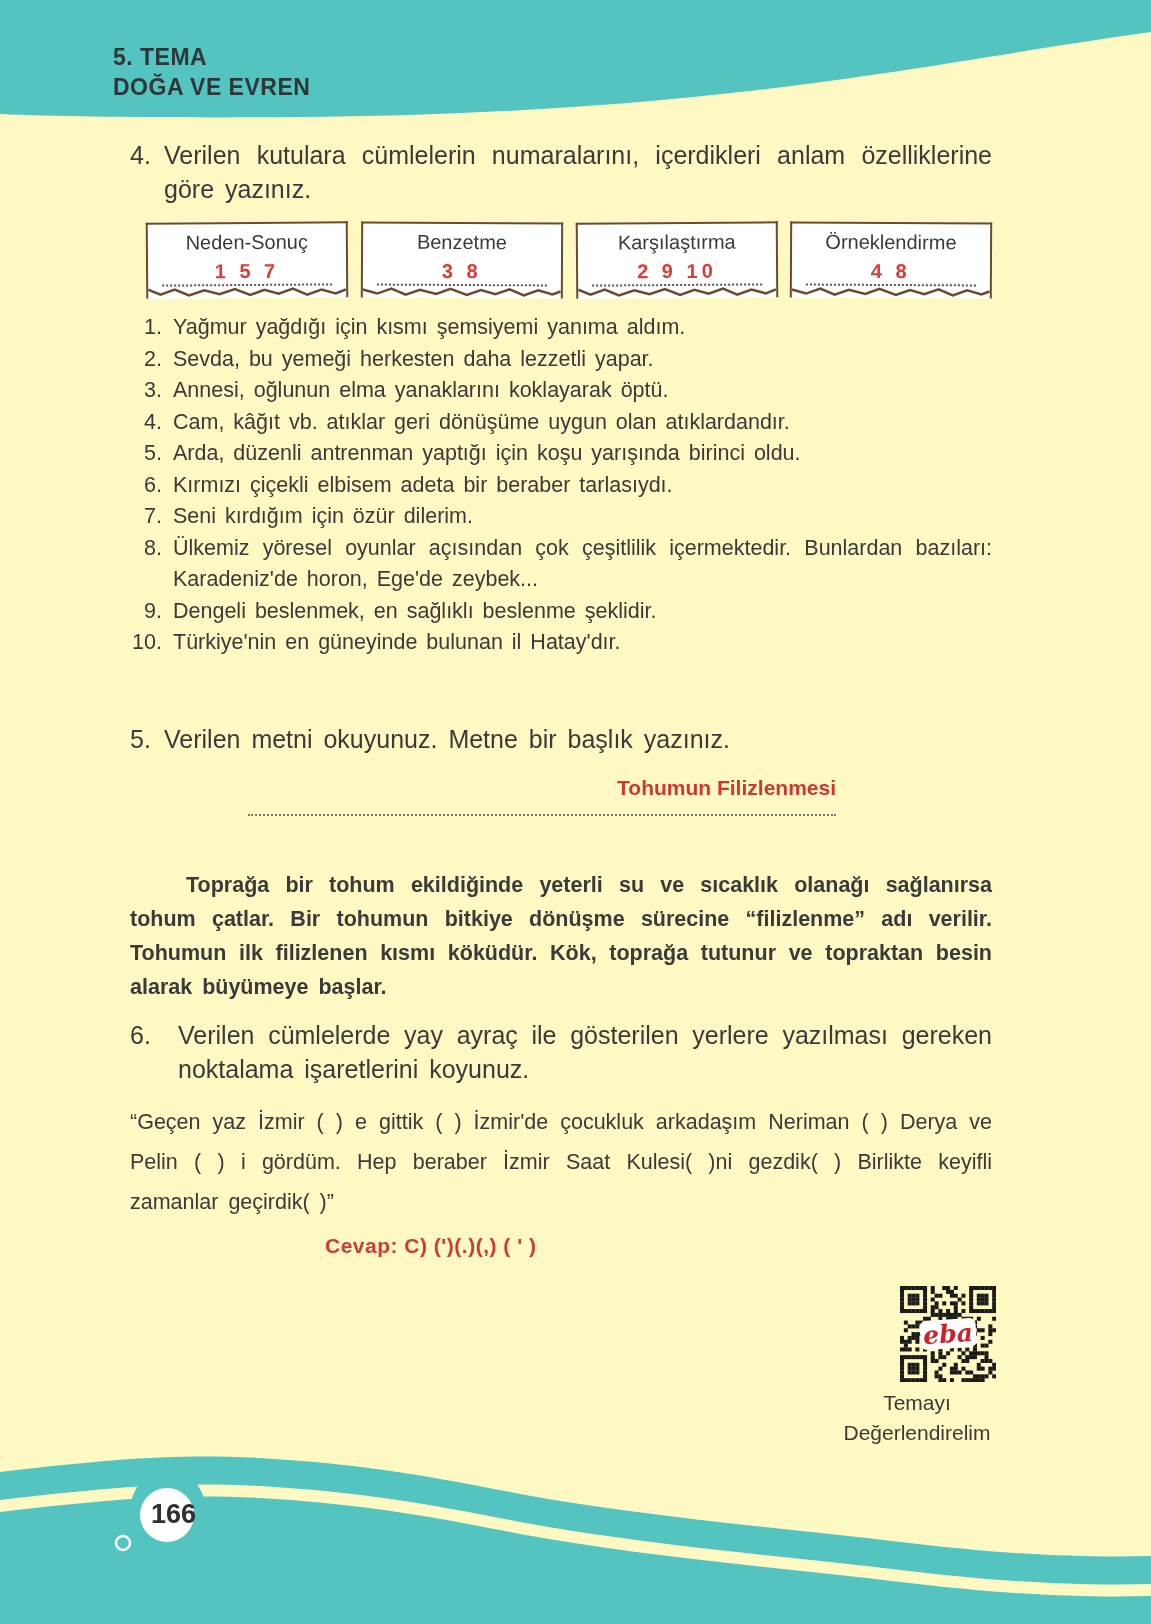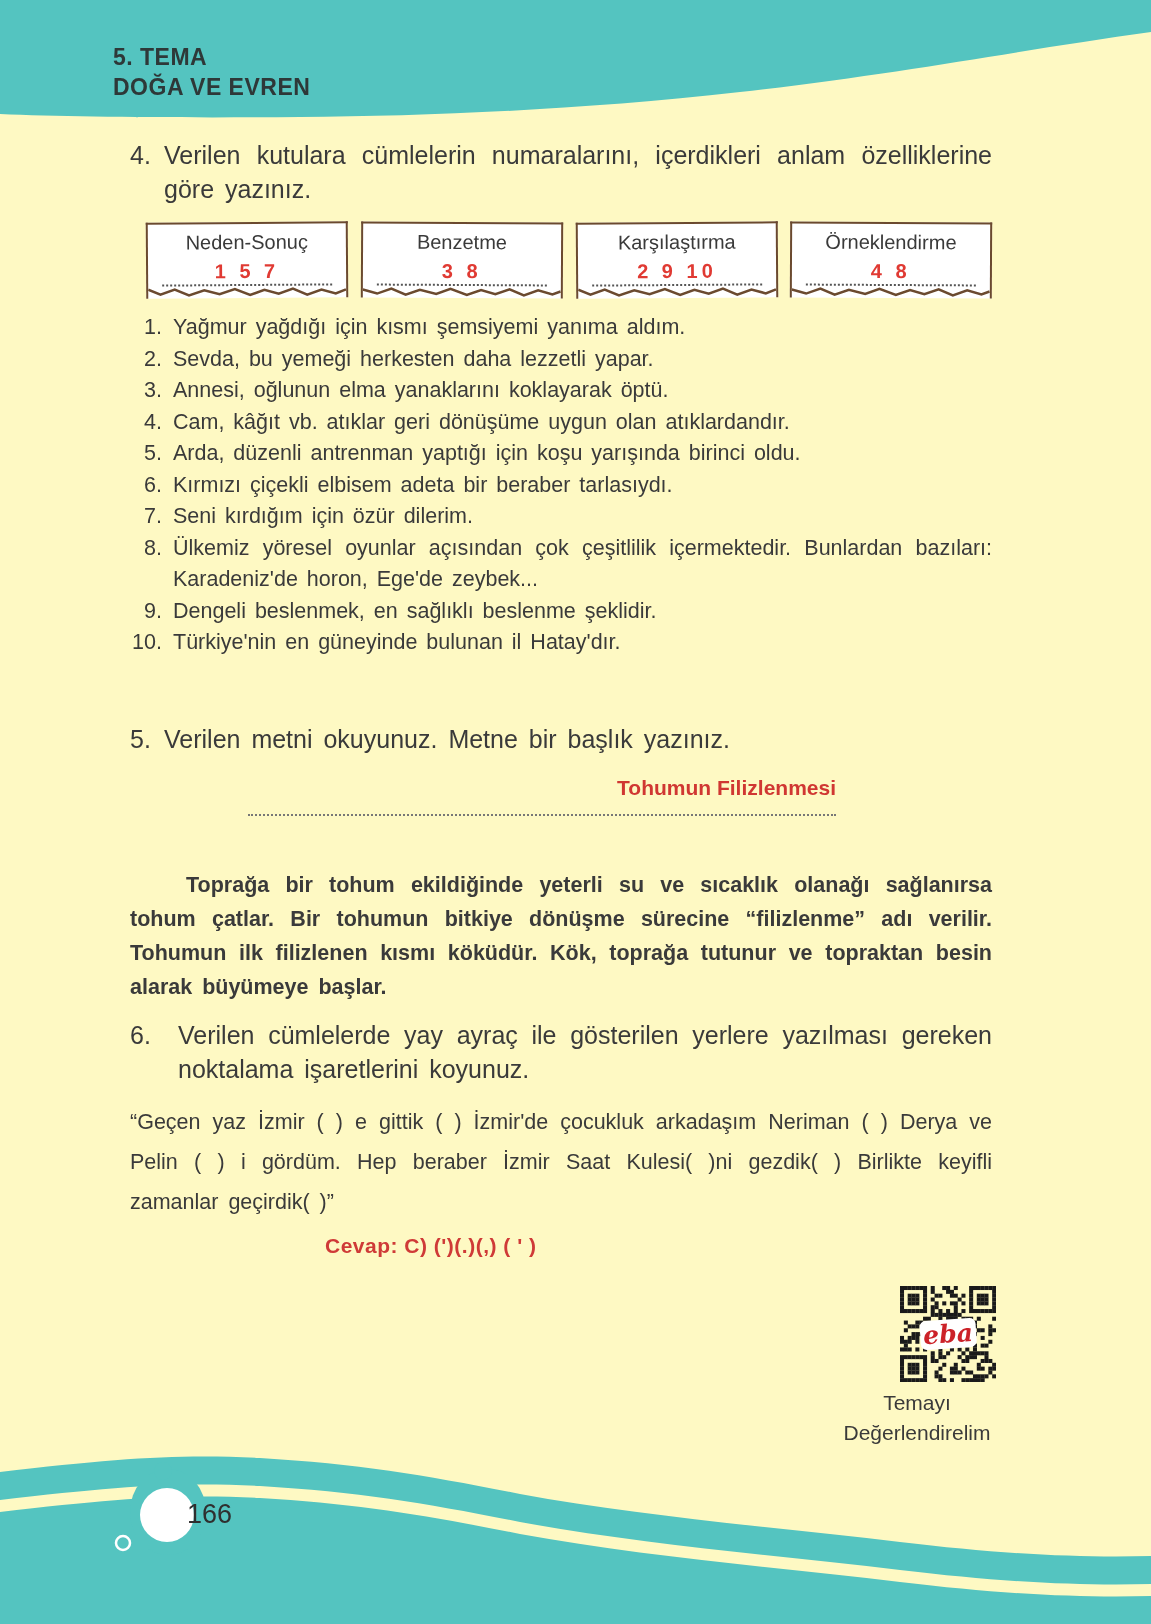--- a/index.html
+++ b/index.html
@@ -45,22 +45,22 @@
     font-size:21px;letter-spacing:.5px;margin-left:7px;}
   
   .qr{position:absolute;left:900px;top:1286px;width:96px;height:96px;}
   .qr-logo{position:absolute;left:50%;top:50%;transform:translate(-50%,-50%) rotate(-4deg);
     background:#fff;padding:0 3px;border-radius:6px;color:#cc2229;
     font-family:"DejaVu Serif","Liberation Serif",serif;font-style:italic;font-weight:700;font-size:25px;}
   .qr-caption{position:absolute;left:812px;top:1388px;width:210px;text-align:center;
     font-size:21px;line-height:30px;color:#3a3a3a;}
   
   .footer-wave{position:absolute;bottom:0;left:0;}
-  .page-number{position:absolute;left:139px;top:1499px;width:57px;text-align:left;
-    font-size:27px;font-weight:400;color:#2f2f2f;margin-left:48px;}
+  .page-number{position:absolute;left:139px;top:1499px;width:57px;text-align:right;
+    font-size:27px;font-weight:700;color:#2f2f2f;}
 </style>
 </head>
 <body>
 
 <div class="page">
 
   <svg class="header-wave" width="1151" height="128" viewBox="0 0 1151 128">
     <path fill="#54c4c0" d="M0,0 L1151,0 L1151,32 C1020,50 900,74 740,92
       C580,110 430,116 300,117 C180,118 70,117 0,114 Z"></path>
   </svg>

